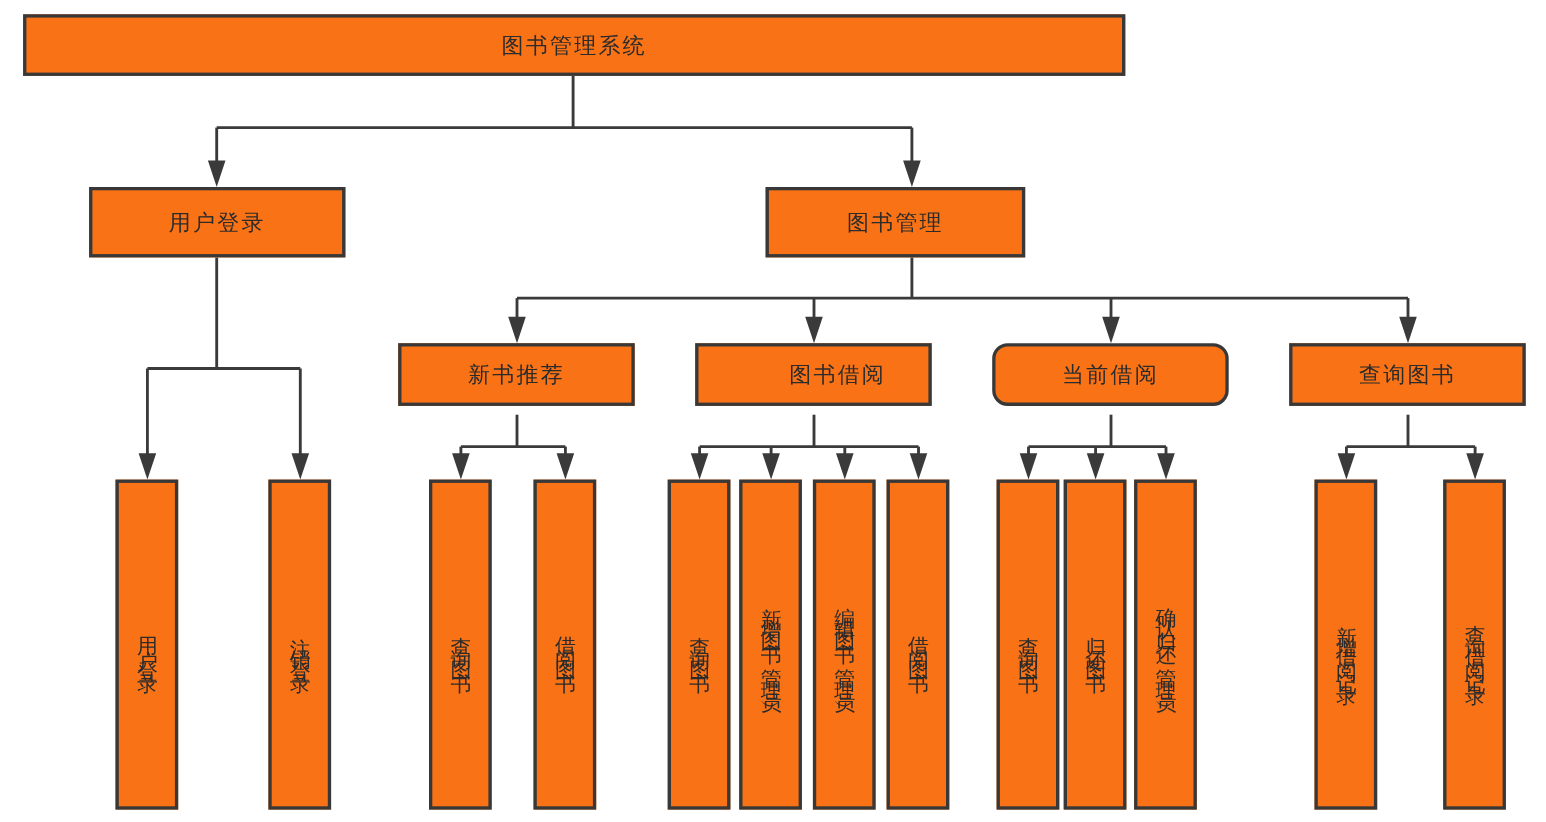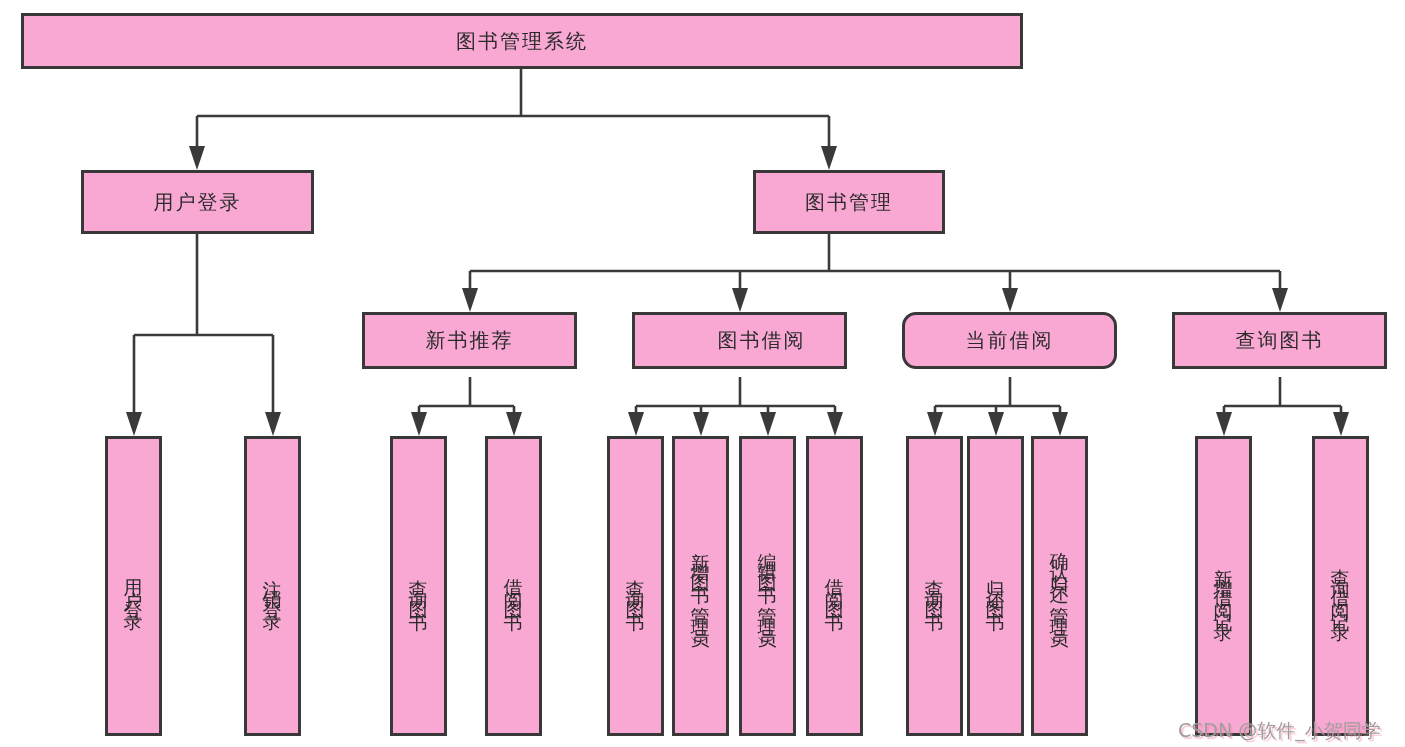--- a/index.html
+++ b/index.html
@@ -15,35 +15,35 @@
   .connectors {
     position: absolute;
     left: 0; top: 0;
     width: 1405px; height: 747px;
     z-index: 1;
   }
   .box {
     position: absolute;
     box-sizing: border-box;
     border: 3px solid #383838;
-    background: #f9a8d4;
+    background: #f97316;
     display: flex;
     align-items: center;
     justify-content: center;
     z-index: 2;
   }
   .h-label {
     font-size: 20px;
     letter-spacing: 2px;
     white-space: nowrap;
     color: #2b2b2b;
   }
   .root-box   { left: 21px;  top: 13px;  width: 1002px; height: 56px; }
   .lvl2-user  { left: 81px;  top: 170px; width: 233px;  height: 64px; }
-  .lvl2-book  { left: 753px; top: 170px; width: 192px;  height: 64px; }
+  .lvl2-book  { left: 696px; top: 170px; width: 236px;  height: 64px; }
   .lvl3 { top: 312px; height: 57px; width: 215px; }
   .lvl3-newbook { left: 362px; }
   .lvl3-borrow  { left: 632px; padding-left: 44px; }
   .lvl3-current { left: 902px; border-radius: 14px; }
   .lvl3-records { left: 1172px; }
   .leaf { top: 436px; height: 300px; width: 57px; }
   .v-label {
     writing-mode: vertical-rl;
     text-orientation: mixed;
     font-size: 19px;
@@ -205,15 +205,14 @@
     <span class="v-label">确认归还（管理员）</span>
   </div>
 
   <div class="box leaf leaf-12">
     <span class="v-label">新增借阅记录</span>
   </div>
   <div class="box leaf leaf-13">
     <span class="v-label">查询借阅记录</span>
   </div>
 
-  <div class="watermark">CSDN @软件_小贺同学</div>
 
 </div>
 
 </body></html>

